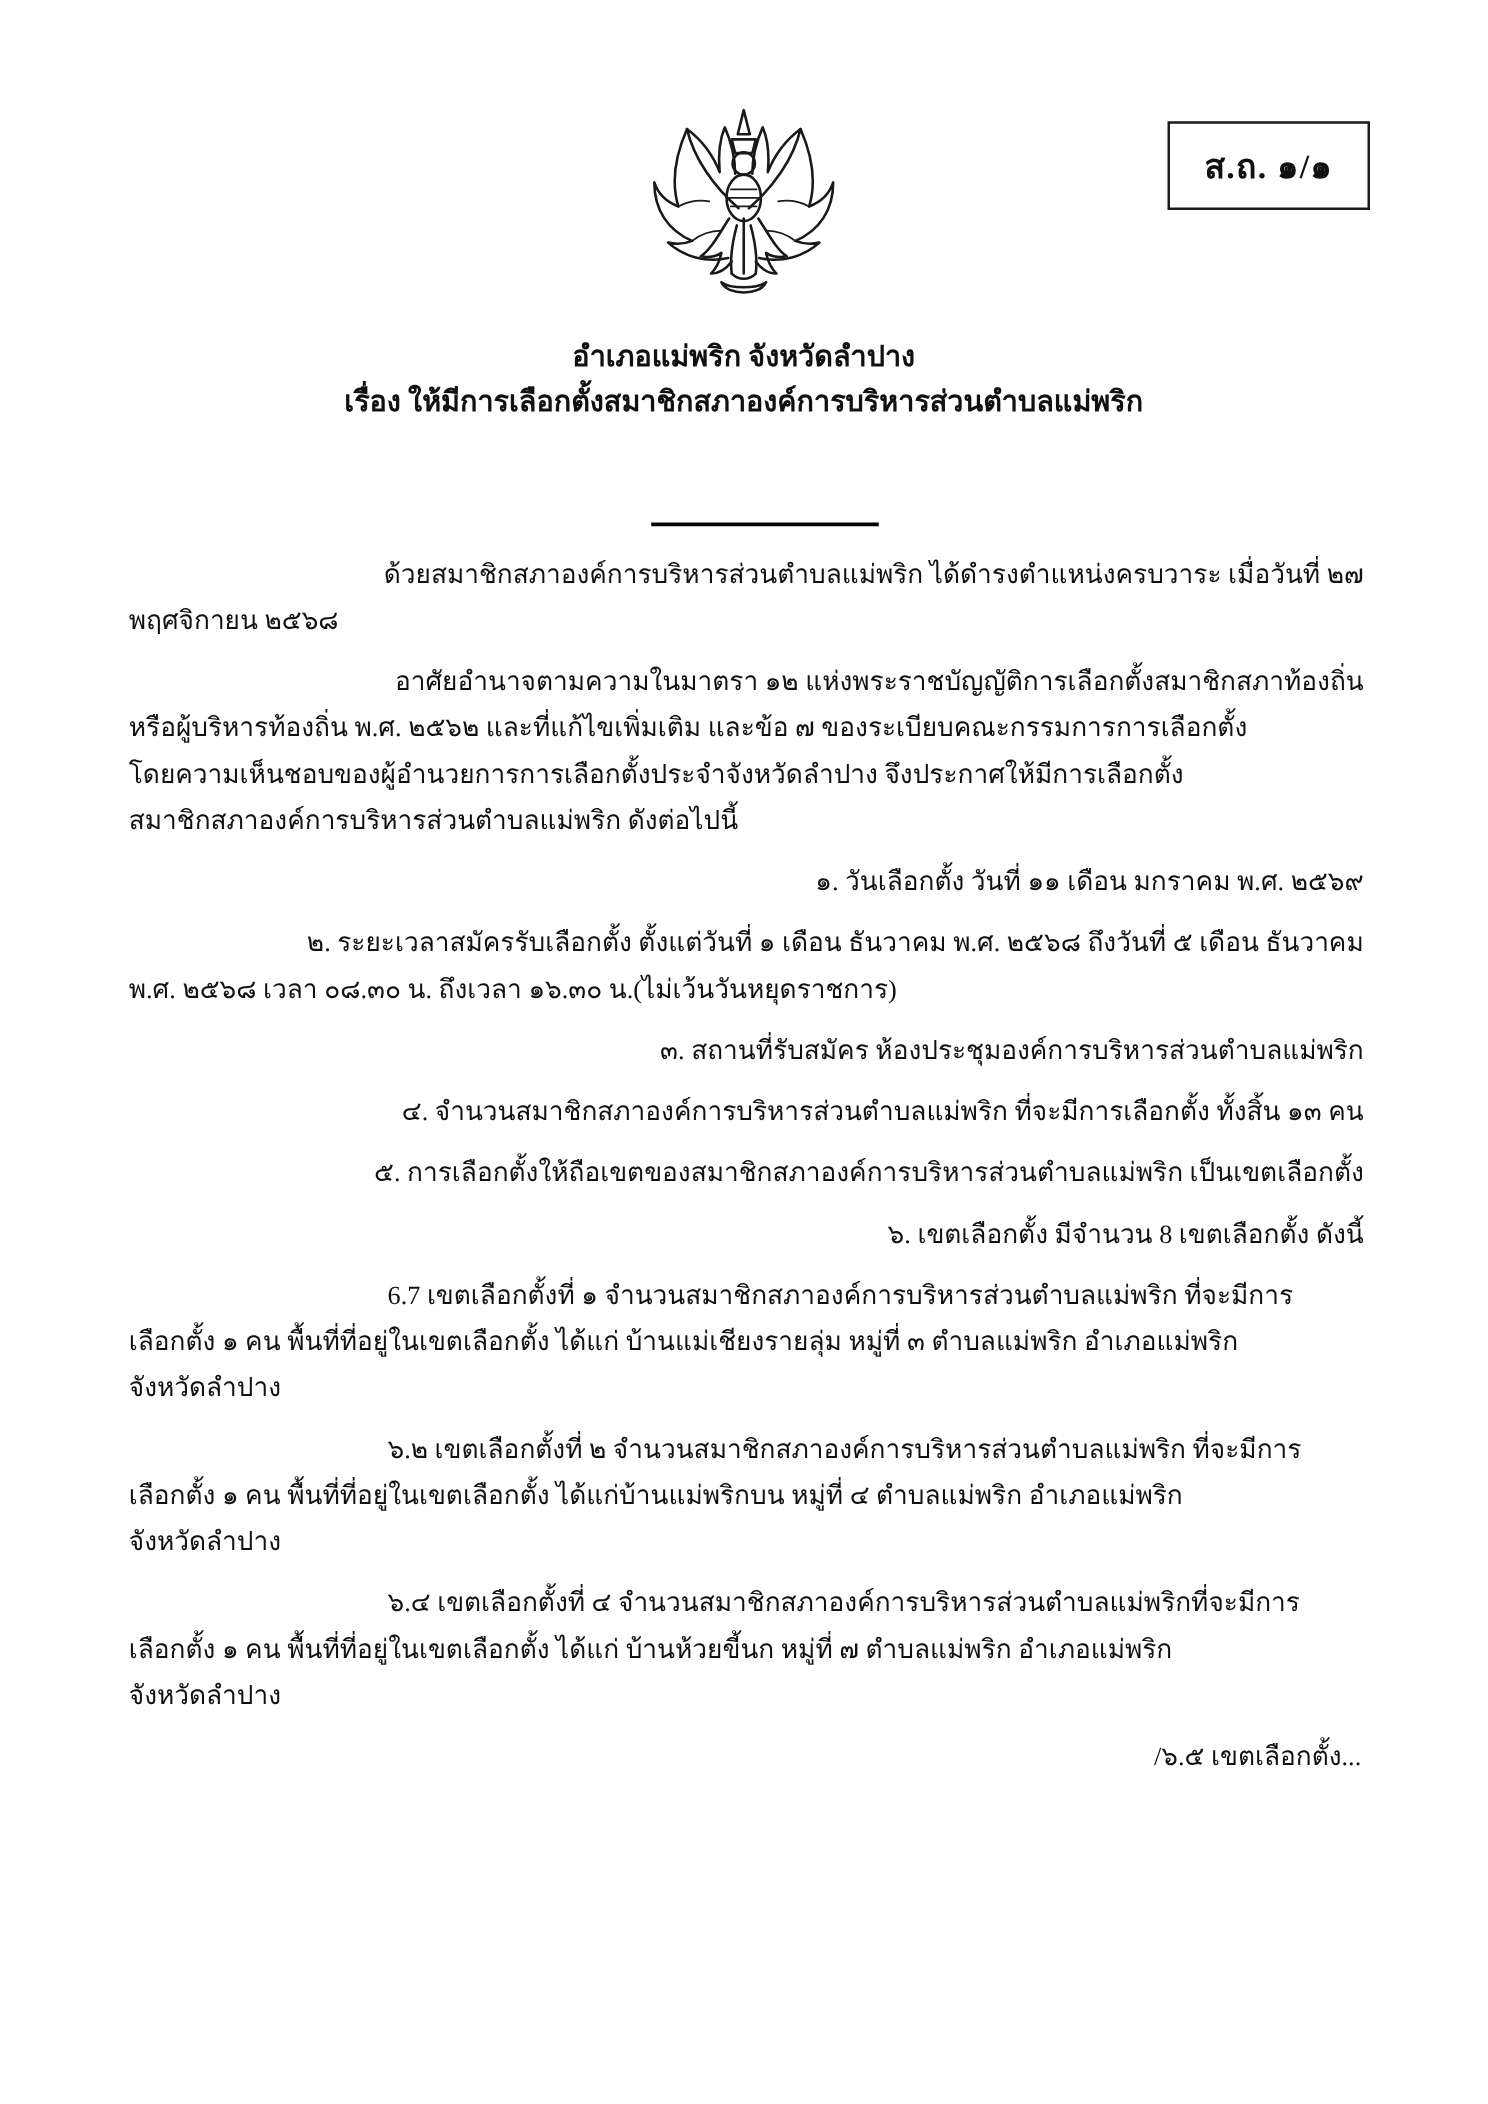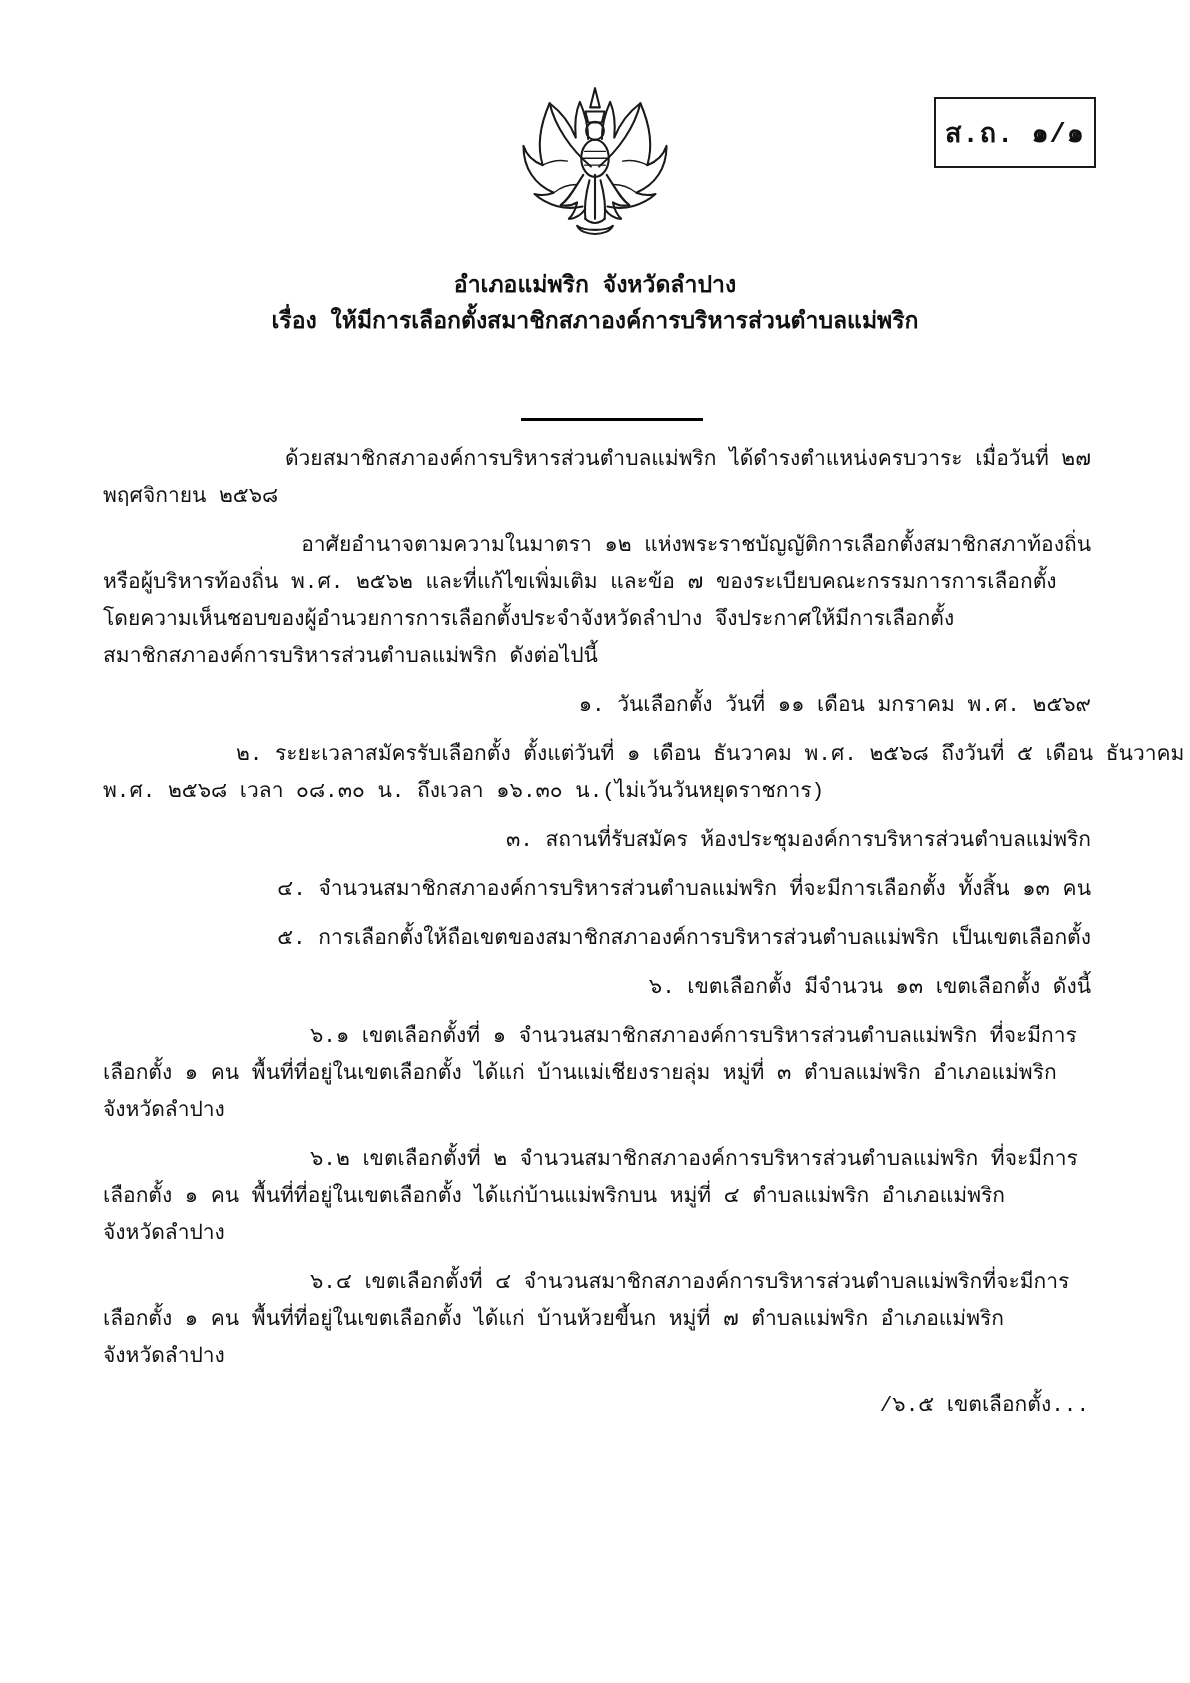--- a/index.html
+++ b/index.html
@@ -4,21 +4,21 @@
 <style>
   * { box-sizing: border-box; margin: 0; padding: 0; }
   html, body { background: #ffffff; }
   .page {
     position: relative;
     width: 1190px;
     height: 1683px;
     margin: 0 auto;
     background: #ffffff;
     color: #111111;
-    font-family: Liberation Mono, monospace;
+    font-family: Liberation Serif, serif;
     overflow: hidden;
   }
   .form-code-box {
     position: absolute;
     top: 97px;
     left: 934px;
     width: 162px;
     height: 71px;
     border: 2px solid #1a1a1a;
     display: flex;
@@ -152,25 +152,25 @@
 
     <div class="para">
       <div class="line ind1">๔.  จำนวนสมาชิกสภาองค์การบริหารส่วนตำบลแม่พริก ที่จะมีการเลือกตั้ง ทั้งสิ้น ๑๓ คน</div>
     </div>
 
     <div class="para">
       <div class="line ind1">๕.  การเลือกตั้งให้ถือเขตของสมาชิกสภาองค์การบริหารส่วนตำบลแม่พริก เป็นเขตเลือกตั้ง</div>
     </div>
 
     <div class="para">
-      <div class="line ind1">๖.  เขตเลือกตั้ง มีจำนวน ๑๓ เขตเลือกตั้ง ดังนี้</div>
+      <div class="line ind1">๖.  เขตเลือกตั้ง มีจำนวน 8 เขตเลือกตั้ง ดังนี้</div>
     </div>
 
     <div class="para">
-      <div class="line ind2">๖.๑ เขตเลือกตั้งที่ ๑ จำนวนสมาชิกสภาองค์การบริหารส่วนตำบลแม่พริก ที่จะมีการ</div>
+      <div class="line ind2">6.7 เขตเลือกตั้งที่ ๑ จำนวนสมาชิกสภาองค์การบริหารส่วนตำบลแม่พริก ที่จะมีการ</div>
       <div class="line">เลือกตั้ง ๑ คน พื้นที่ที่อยู่ในเขตเลือกตั้ง ได้แก่ บ้านแม่เชียงรายลุ่ม หมู่ที่ ๓ ตำบลแม่พริก อำเภอแม่พริก</div>
       <div class="line">จังหวัดลำปาง</div>
     </div>
 
     <div class="para">
       <div class="line ind2">๖.๒ เขตเลือกตั้งที่ ๒ จำนวนสมาชิกสภาองค์การบริหารส่วนตำบลแม่พริก ที่จะมีการ</div>
       <div class="line">เลือกตั้ง ๑ คน พื้นที่ที่อยู่ในเขตเลือกตั้ง ได้แก่บ้านแม่พริกบน หมู่ที่ ๔ ตำบลแม่พริก อำเภอแม่พริก</div>
       <div class="line">จังหวัดลำปาง</div>
     </div>
 

